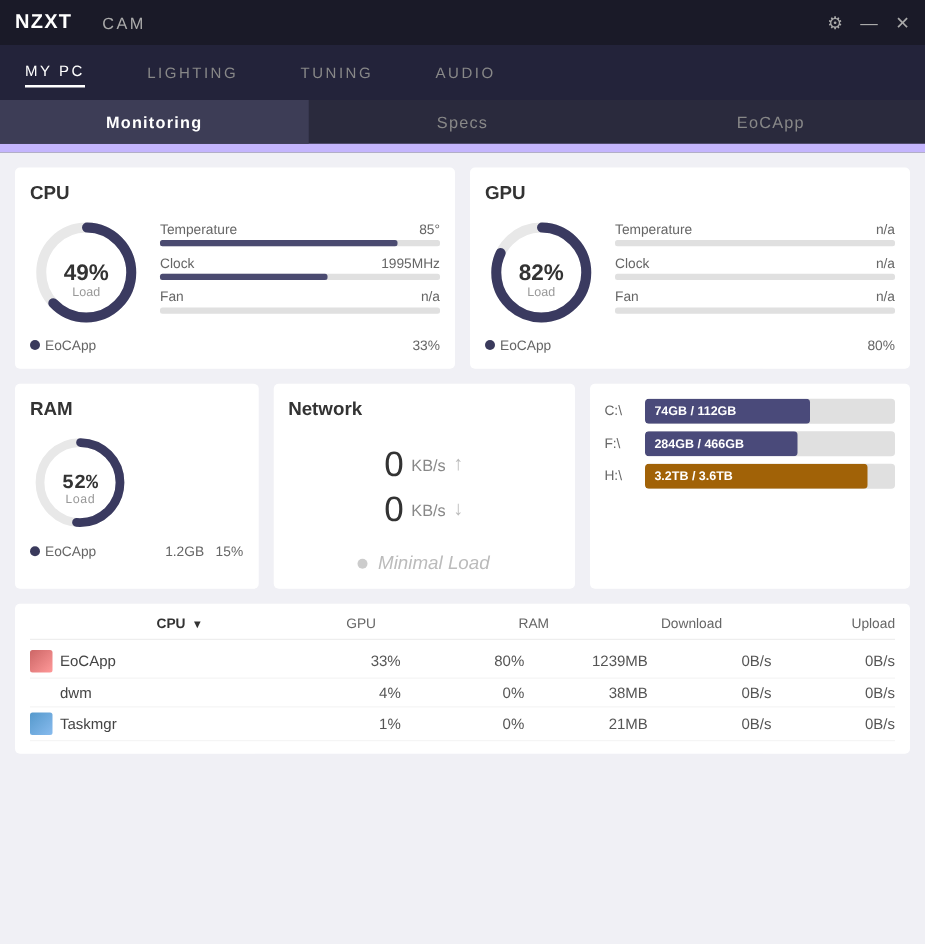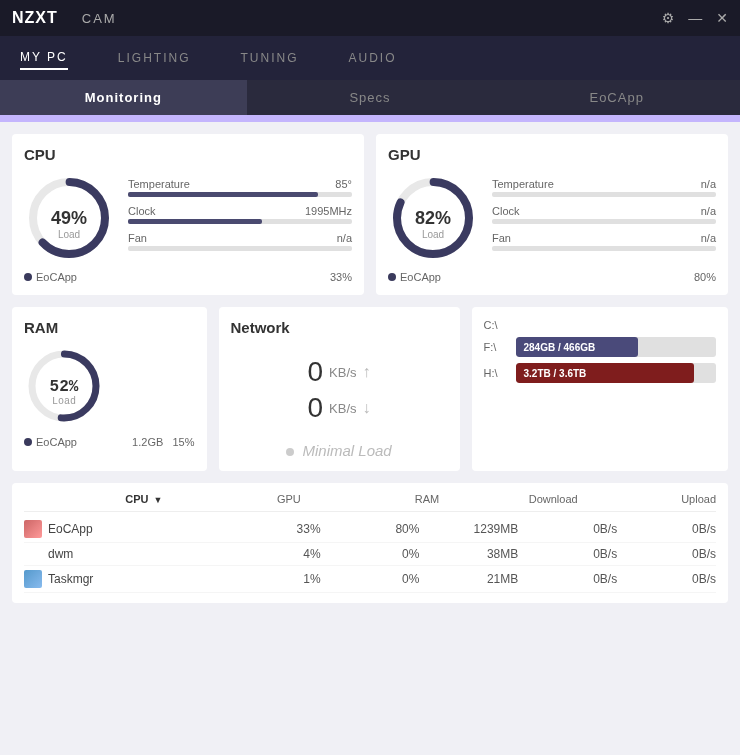--- a/index.html
+++ b/index.html
@@ -255,21 +255,21 @@
       border-radius: 3px;
       display: flex;
       align-items: center;
       padding: 0 8px;
       font-size: 10px;
       color: #fff;
       font-weight: 600;
     }
     .storage-c { background: #4a4a7a; width: 66%; }
     .storage-f { background: #4a4a7a; width: 61%; }
-    .storage-h { background: #7f1d1d; width: 89%; }
+    .storage-h { background: #a16207; width: 89%; }
     
     .processes-card {
       background: #fff;
       border-radius: 4px;
       padding: 10px 12px;
     }
     .proc-header {
       display: flex;
       font-size: 11px;
       color: #666;
@@ -478,20 +478,25 @@
       </div>
       <div class="network-label">
         <span style="display:inline-block;width:8px;height:8px;border-radius:50%;background:#ccc;margin-right:4px;"></span>
         <span>Minimal Load</span>
       </div>
     </div>
 
     <div class="card card-storage">
       <div class="storage-item">
         <span class="storage-drive-label">C:\</span>
+        <div class="storage-bar-bg" style="background:#e0e0e0;">
+          <div class="storage-bar-fill storage-c">
+            <span>74GB / 112GB</span>
+          </div>
+        </div>
       </div>
       <div class="storage-item">
         <span class="storage-drive-label">F:\</span>
         <div class="storage-bar-bg" style="background:#e0e0e0;">
           <div class="storage-bar-fill storage-f">
             <span>284GB / 466GB</span>
           </div>
         </div>
       </div>
       <div class="storage-item">

